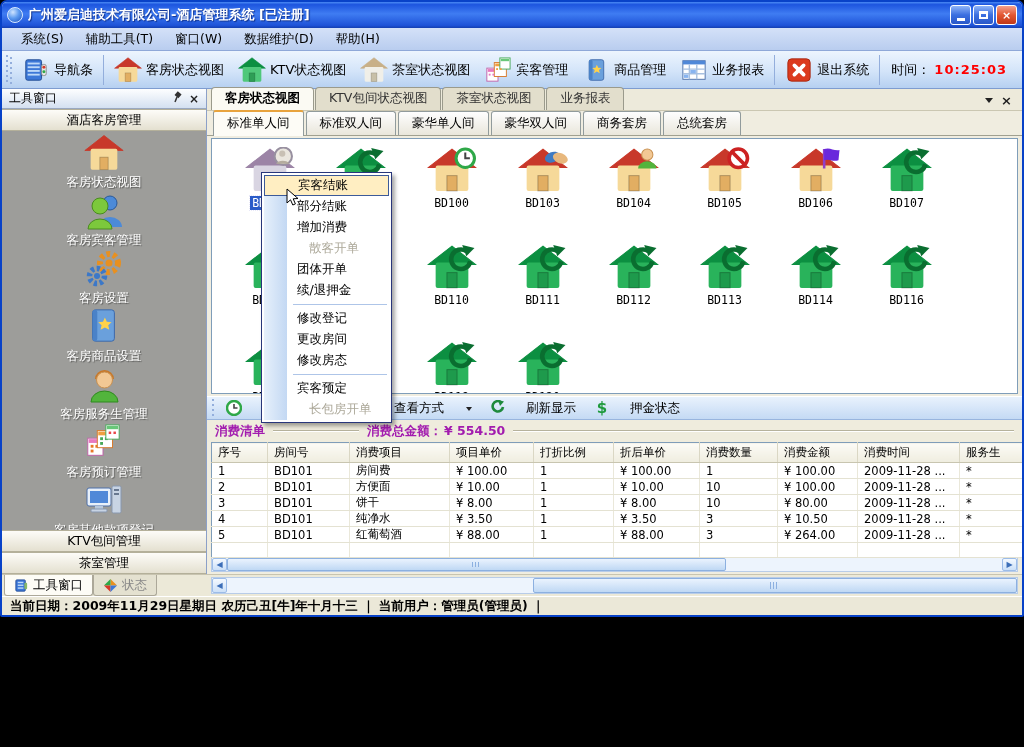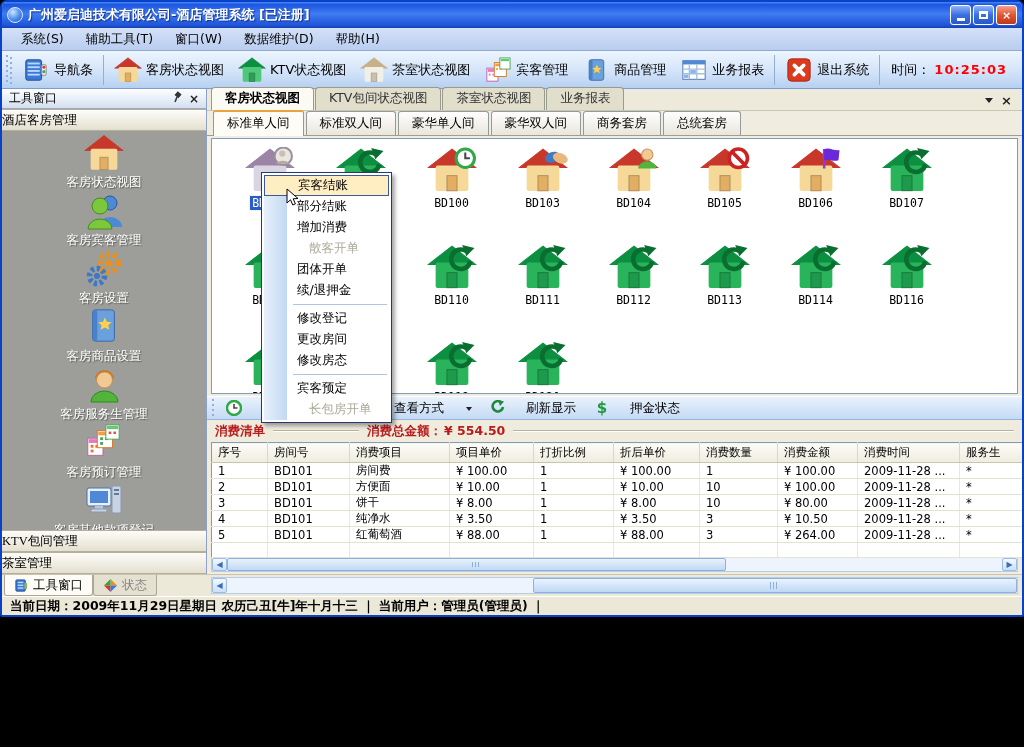--- a/index.html
+++ b/index.html
@@ -45,22 +45,22 @@
 
   
   .content { flex:1; display:flex; min-height:0; }
 
   
   .sidebar { width:205px; flex:0 0 205px; display:flex; flex-direction:column; border-right:1px solid #8CA0C8; background:#9D9D9A; }
   .side-header { height:20px; flex:0 0 20px; display:flex; align-items:center; padding:0 4px 0 7px;
     background:linear-gradient(180deg,#FDFEFF,#D4E0F0); border-bottom:1px solid #9AA8C0; font-size:12px; }
   .side-header .sh-label { flex:1; }
   .sh-btn { width:16px; text-align:center; color:#222; font-size:12px; font-weight:bold; }
-  .section-btn { height:22px; flex:0 0 22px; line-height:20px; text-align:left; font-size:12.5px;
-    background:linear-gradient(180deg,#FDFCF8,#E4E0D0); border:1px solid #B4B09A; border-left:none; border-right:none;font-family:Liberation Serif, serif; }
+  .section-btn { height:22px; flex:0 0 22px; line-height:20px; text-align:center; font-size:12.5px;
+    background:linear-gradient(180deg,#FDFCF8,#E4E0D0); border:1px solid #B4B09A; border-left:none; border-right:none; }
   .side-gray { flex:1; display:flex; flex-direction:column; justify-content:space-evenly; align-items:center; padding:2px 0; min-height:0; }
   .side-item { display:flex; flex-direction:column; align-items:center; gap:1px; color:#fff;
     text-shadow:1px 1px 1px rgba(0,0,0,.45); font-size:12.5px; }
   .side-item .ic { width:40px; height:40px; }
 
   
   .main { flex:1; display:flex; flex-direction:column; min-width:0; background:#F0EDE0; }
 
   .doc-tabs { height:22px; flex:0 0 22px; display:flex; align-items:flex-end; padding:0 4px; gap:1px;
     background:#EDEADB; border-bottom:1px solid #CBC7B2; }
@@ -100,21 +100,21 @@
   .mini-toolbar { height:24px; flex:0 0 24px; display:flex; align-items:center; gap:2px; padding:0 2px;
     background:linear-gradient(180deg,#E9F2FD,#C4DAF4); border-top:1px solid #fff; border-bottom:1px solid #98B5DE; }
   .mini-grip { width:5px; height:18px; margin:0 2px;
     background:repeating-linear-gradient(180deg,#93AEDC 0 2px, transparent 2px 5px); background-size:2px 100%; background-repeat:no-repeat; background-position:1px 0; }
   .mini-btn { display:flex; align-items:center; gap:20px; padding:1px 6px; font-size:12.5px; }
   .mini-btn .ic { width:16px; height:16px; }
   .dd-arrow { width:0; height:0; border:3px solid transparent; border-top:4px solid #222; margin:4px 0 0 2px; }
 
   
   .consume-hd { height:22px; flex:0 0 22px; display:flex; align-items:center; gap:8px; padding:0 8px;
-    color:#b91c1c; font-weight:bold; font-size:12.5px; background:#EFECDD; }
+    color:#a21caf; font-weight:bold; font-size:12.5px; background:#EFECDD; }
   .gline { height:2px; border-top:1px solid #B6B29C; border-bottom:1px solid #FFFFFF; }
   .gline.mid { width:86px; } .gline.end { flex:1; }
 
   
   .table-area { flex:0 0 118px; display:flex; flex-direction:column; padding:0 4px 2px; }
   .consume-table { width:100%; border-collapse:collapse; table-layout:fixed; background:#fff;
     border:1px solid #7F9DB9; font-size:11.5px; }
   .consume-table th { height:20px; font-weight:normal; text-align:left; padding:1px 6px;
     background:linear-gradient(180deg,#FCFBF6,#EFEDDF); border-bottom:1px solid #C8C5B0;
     border-right:1px solid #DAD7C4; white-space:nowrap; overflow:hidden; }

